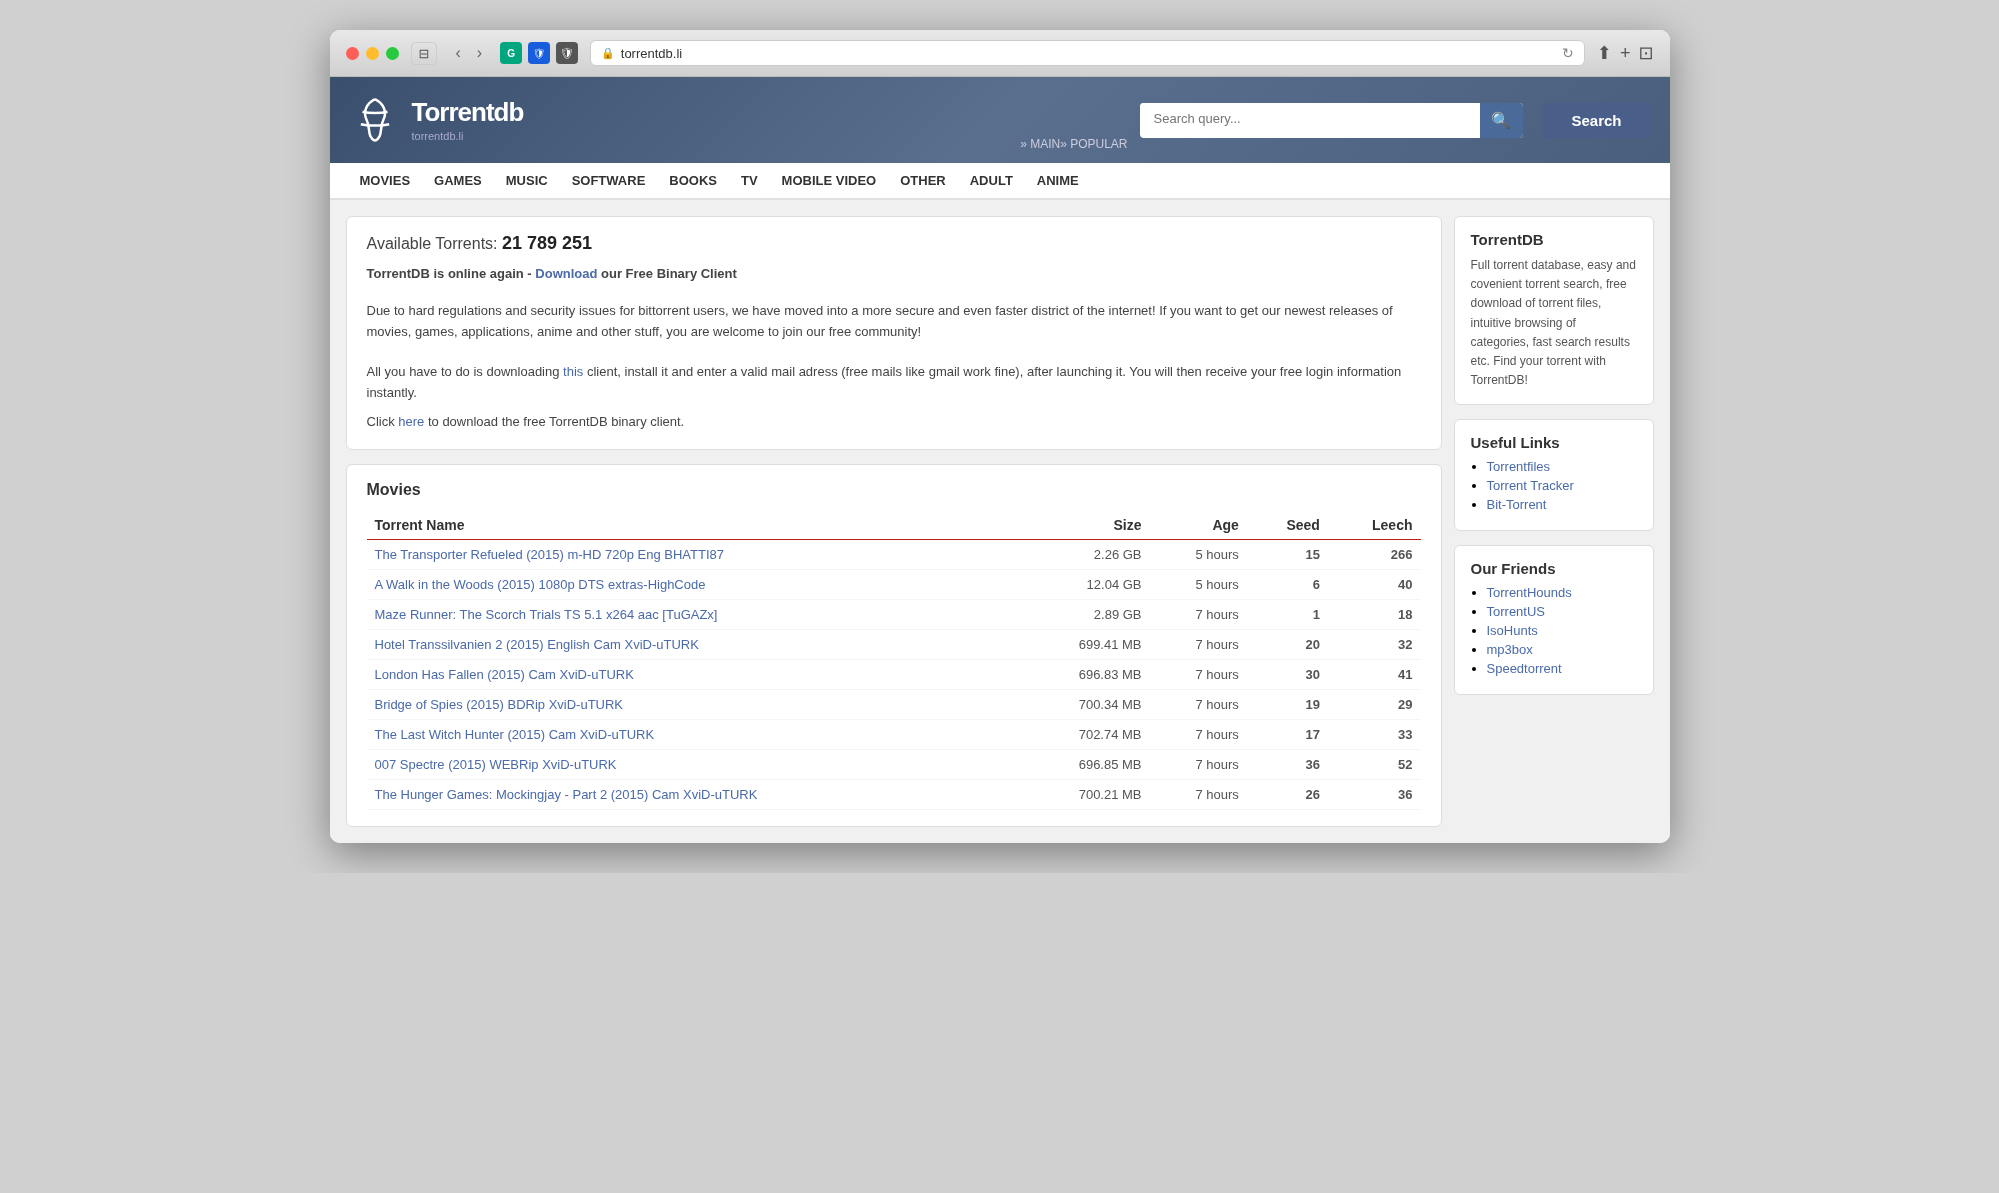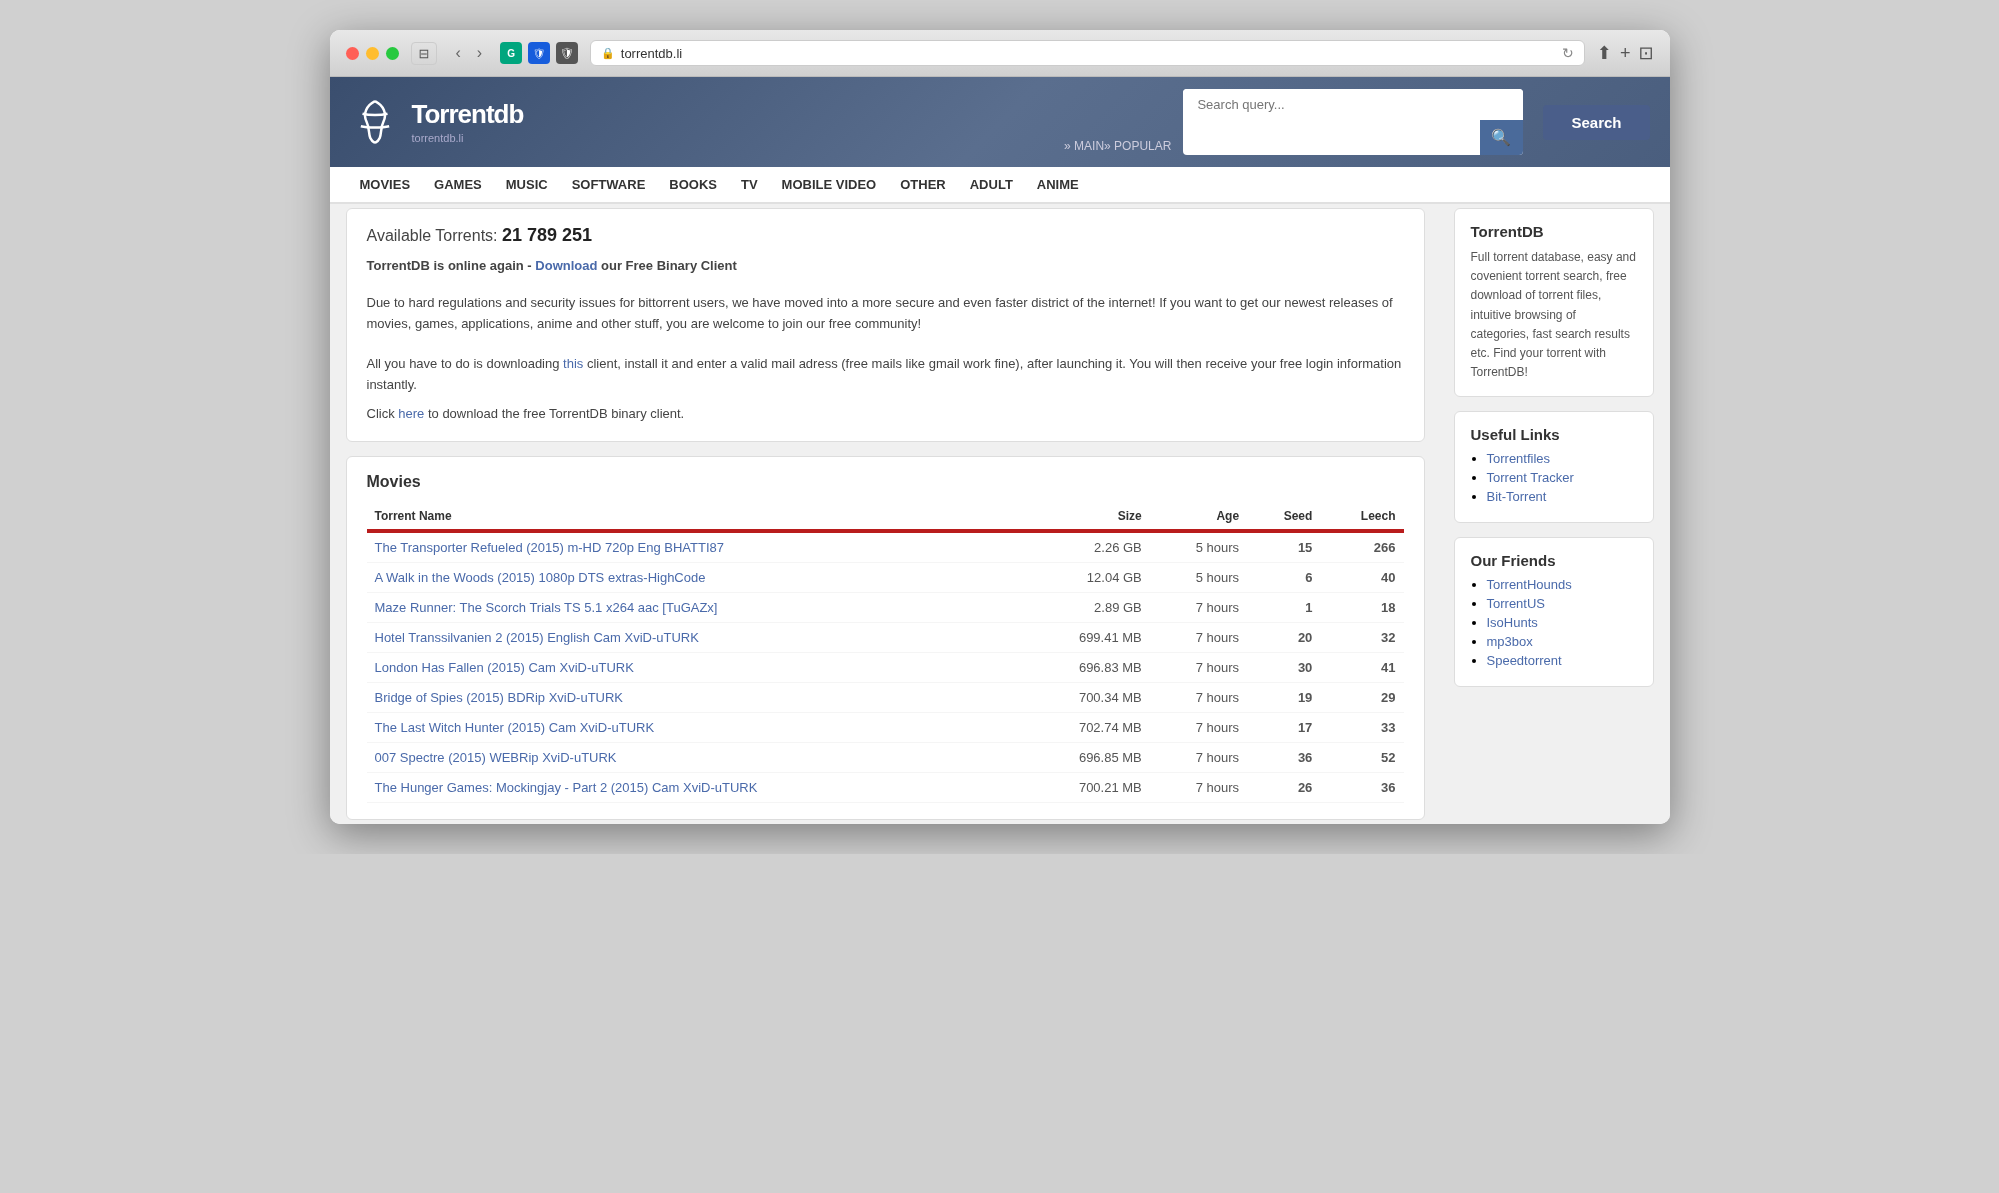--- a/index.html
+++ b/index.html
@@ -65,25 +65,24 @@
     .logo-area { display: flex; align-items: center; gap: 12px; }
     .logo-icon { width: 50px; height: 50px; }
     .logo-text { color: white; }
     .logo-text h1 { font-size: 26px; font-weight: bold; letter-spacing: -1px; }
     .logo-text span { font-size: 11px; color: #aac; }
     .header-right { display: flex; align-items: center; gap: 12px; }
     .header-nav { color: #ccd; font-size: 12px; display: flex; gap: 0; margin-top: 48px; }
     .header-nav a { color: #ccd; text-decoration: none; font-size: 12px; }
     .search-bar {
       display: flex;
-      align-items: flex-end;
+      align-items: flex-start;
       background: white;
       border-radius: 4px;
       overflow: hidden;
-      flex-direction: column;
     }
     .search-input {
       border: none; outline: none;
       padding: 8px 14px;
       font-size: 13px;
       color: #999;
       width: 340px;
     }
     .search-icon-btn {
       background: #4a6a9a; border: none;
@@ -112,22 +111,22 @@
       text-decoration: none;
       font-size: 13px;
       font-weight: bold;
       padding: 10px 10px;
       display: inline-block;
     }
 
     
     .main-layout {
       display: flex;
-      gap: 29px;
-      padding: 4px 16px;
+      gap: 12px;
+      padding: 16px 16px;
       background: #f0f0f0;
       min-height: 600px;
     }
     .content-area { flex: 1; display: flex; flex-direction: column; gap: 14px; }
     .sidebar { width: 200px; flex-shrink: 0; display: flex; flex-direction: column; gap: 14px; }
 
     
     .info-box {
       background: white;
       border: 1px solid #ddd;
@@ -145,24 +144,24 @@
       background: white;
       border: 1px solid #ddd;
       border-radius: 6px;
       padding: 16px 20px;
     }
     .movies-title { font-size: 16px; font-weight: bold; color: #333; margin-bottom: 12px; }
     .torrent-table { width: 100%; border-collapse: collapse; }
     .torrent-table th {
       text-align: left;
       color: #333;
-      font-size: 12px;
+      font-size: 14px;
       font-weight: bold;
       padding: 6px 8px;
-      border-bottom: 4px solid #b91c1c;
+      border-bottom: 1px solid #b91c1c;
     }
     .torrent-table th.right { text-align: right; }
     .torrent-table td {
       padding: 7px 8px;
       font-size: 13px;
       border-bottom: 1px solid #f5f5f5;
     }
     .torrent-table td.right { text-align: right; color: #555; }
     .torrent-link { color: #4a6aaa; text-decoration: none; font-size: 13px; }
     .seed-val { color: #22aa44; font-weight: bold; }

